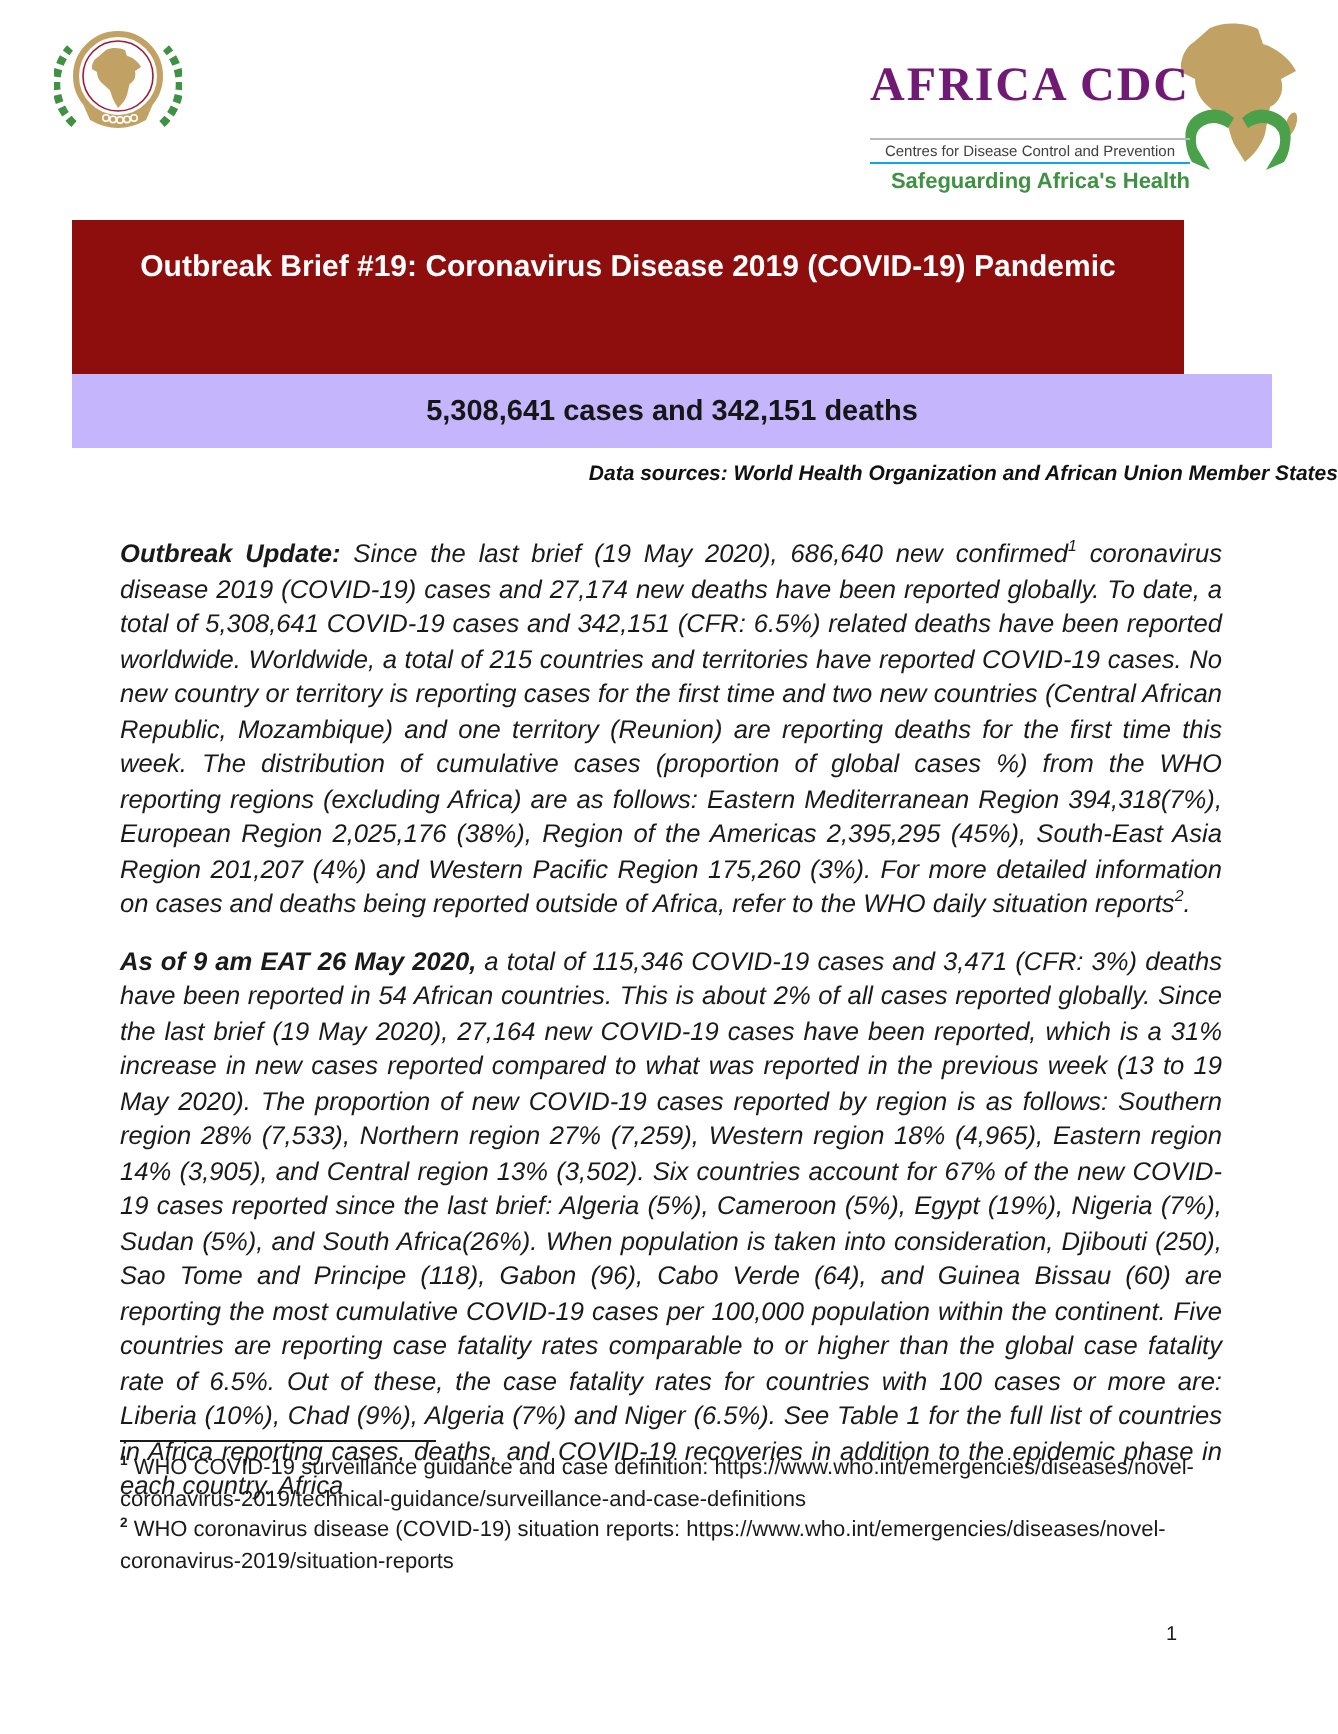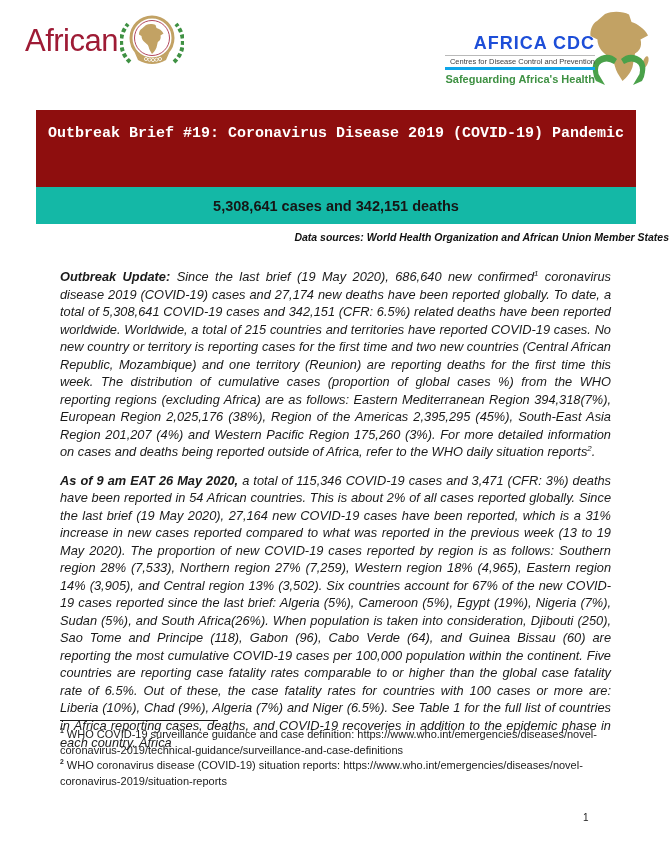--- a/index.html
+++ b/index.html
@@ -8,29 +8,29 @@
     font-family:"Liberation Sans", sans-serif;color:#1a1a1a;
   }
   
   .header{position:absolute;left:0;top:0;width:669px;height:100px;}
   .au-logo{position:absolute;left:25px;top:8px;display:flex;align-items:center;}
   .au-text{color:#9e1b35;font-size:31px;line-height:29px;letter-spacing:-0.5px;}
   .au-text .l2{padding-left:14px;}
   .au-emblem{margin-left:2px;}
   .cdc-logo{position:absolute;right:14px;top:10px;display:flex;align-items:flex-start;}
   .cdc-text{margin-top:22px;text-align:right;margin-right:-14px;position:relative;z-index:2;}
-  .cdc-title{font-family:Liberation Sans, sans-serif;font-size:18px;font-weight:bold;color:#1d4ed8;letter-spacing:1px;line-height:22px;}
-  .cdc-subtitle{font-size:7.5px;color:#414042;border-top:1px solid #b9b9b9;border-bottom:3px solid #0ea5e9;padding:1px 0;margin-top:1px;}
+  .cdc-title{font-family:Liberation Serif, serif;font-size:24px;font-weight:bold;color:#701a75;letter-spacing:1px;line-height:22px;}
+  .cdc-subtitle{font-size:7.5px;color:#414042;border-top:1px solid #b9b9b9;border-bottom:1px solid #0ea5e9;padding:1px 0;margin-top:15px;text-align:center;}
   .cdc-tagline{font-size:11px;color:#3f9143;font-weight:bold;margin-top:3px;}
   .cdc-map{position:relative;z-index:1;margin-left:2px;margin-top:0;}
   
-  .banner{position:absolute;left:36px;top:110px;width:600px;height:77px;background:#8e0e0e;text-align:center;color:#ffffff;font-family:Liberation Mono, monospace;}
+  .banner{position:absolute;left:36px;top:110px;width:556px;height:77px;background:#8e0e0e;text-align:center;color:#ffffff;}
   .banner-title{font-size:15px;font-weight:bold;padding-top:15px;}
   .banner-date{font-size:13px;font-weight:bold;margin-top:16px;}
-  .stats-bar{position:absolute;left:36px;top:187px;width:600px;height:37px;background:#14b8a6;display:flex;align-items:center;justify-content:center;}
+  .stats-bar{position:absolute;left:36px;top:187px;width:600px;height:37px;background:#c4b5fd;display:flex;align-items:center;justify-content:center;}
   .stats-text{font-size:14.5px;font-weight:bold;color:#161616;}
   .data-sources{position:absolute;left:0;top:231px;width:669px;text-align:right;font-size:10.5px;font-weight:bold;font-style:italic;color:#111;}
   
   .content{position:absolute;left:60px;top:268px;width:551px;font-style:italic;}
   .content p{margin:0 0 11px 0;font-size:12.8px;line-height:17.5px;text-align:justify;}
   .content p b{font-weight:bold;}
   sup{font-size:0.62em;vertical-align:super;line-height:0;}
   
   .footnotes{position:absolute;left:60px;top:720px;width:551px;}
   .fn-divider{width:158px;border-top:1.4px solid #1a1a1a;margin-bottom:6px;}
@@ -38,21 +38,20 @@
   .footnote sup{font-weight:bold;}
   .page-number{position:absolute;left:583px;top:812px;font-size:10px;color:#1a1a1a;}
 </style>
 </head>
 <body>
 
 <div class="header">
 
   <div class="au-logo">
     <div class="au-text">
-      <div>African</div>
     </div>
     <svg class="au-emblem" width="64" height="64" viewBox="0 0 64 64">
 
       <path d="M10 54 A27 27 0 0 1 8 16" fill="none" stroke="#3f9143" stroke-width="4" stroke-dasharray="4 2.5"></path>
       <path d="M54 54 A27 27 0 0 0 56 16" fill="none" stroke="#3f9143" stroke-width="4" stroke-dasharray="4 2.5"></path>
 
       <circle cx="32" cy="30" r="21" fill="#ffffff" stroke="#c2a264" stroke-width="3"></circle>
       <circle cx="32" cy="30" r="17.5" fill="none" stroke="#9e1b35" stroke-width="0.8"></circle>
 
       <path d="M26 17 C29 15.5 33 15.8 35.5 17 L36.5 20 C39 20.5 42 22.5 43.5 25.5 L40.5 27.5 C41.3 31 39.5 33 37.8 34 L36.5 39.5 C35.5 42.5 33.5 44.5 32 46 L30 42.5 C28.8 40.5 28.8 38.5 27.8 37 L24.5 34 C22.5 32.5 21.5 30 21.5 28 L19 26.5 C18.8 24 20 21.5 22 20.5 Z" fill="#c2a264"></path>

